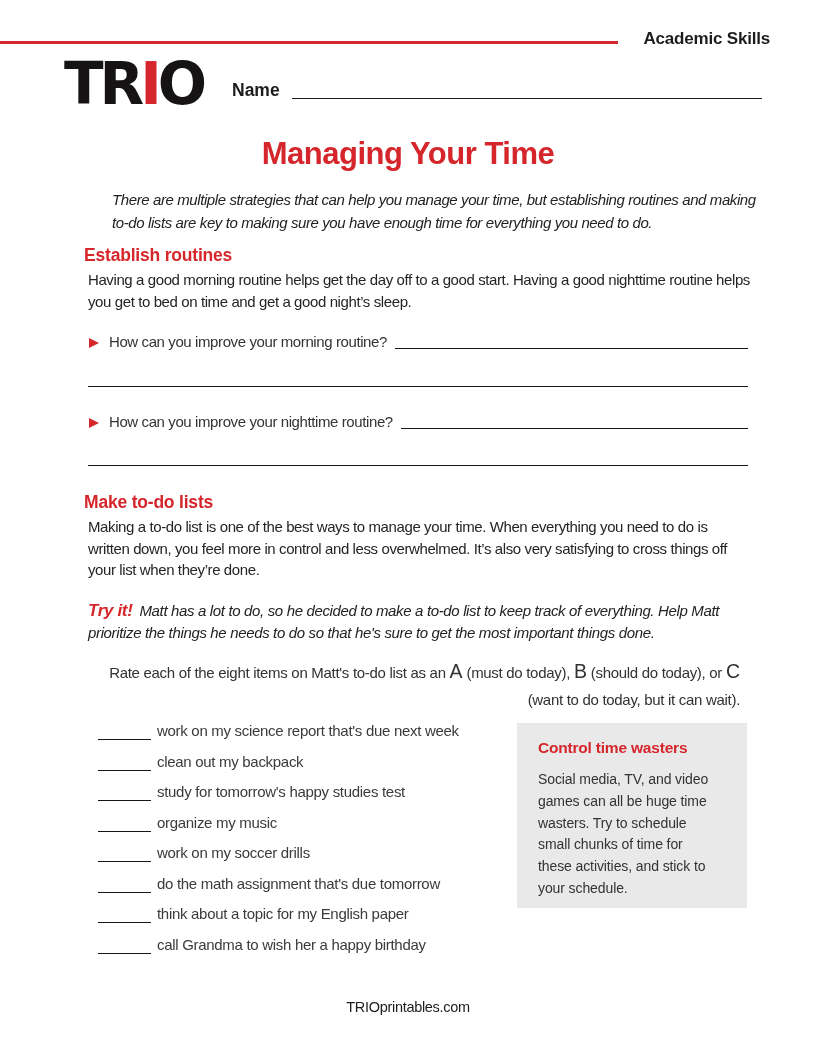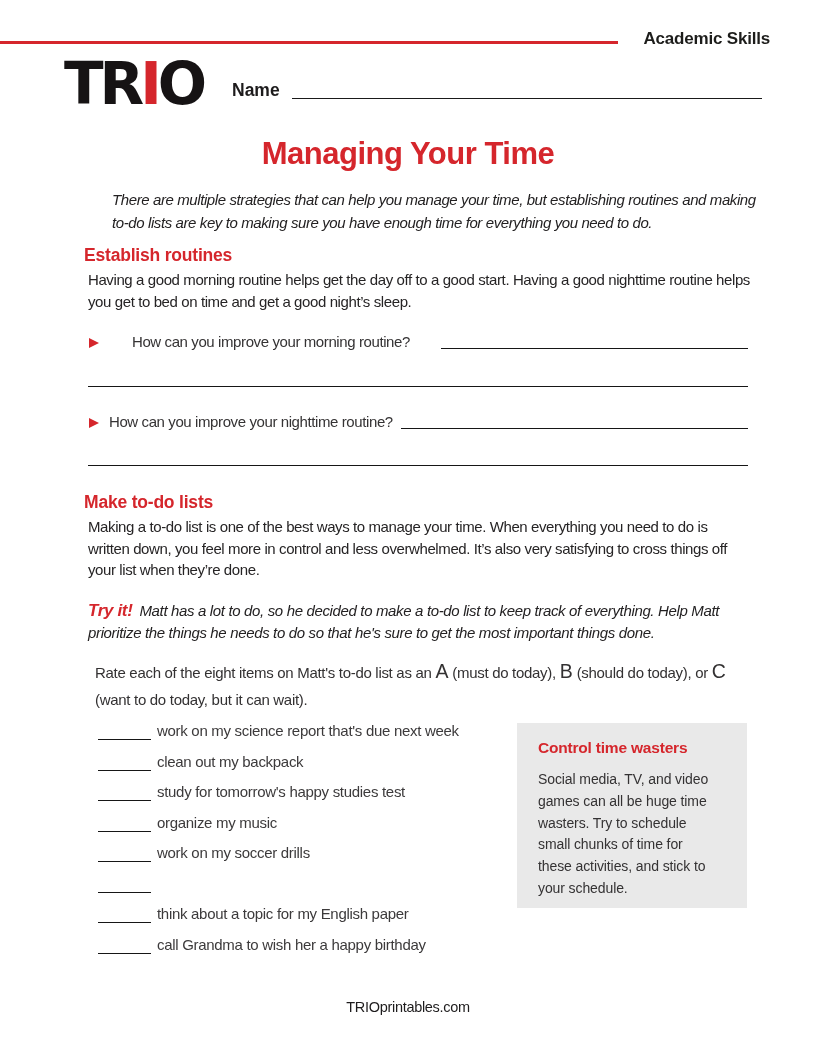--- a/index.html
+++ b/index.html
@@ -19,30 +19,30 @@
   .title{position:absolute;left:0;top:136px;width:816px;text-align:center;font-size:31px;font-weight:bold;color:#d5262c;letter-spacing:-0.5px;}
   .intro{position:absolute;left:88px;top:188px;width:648px;font-size:15px;font-style:italic;line-height:23px;color:#232122;letter-spacing:-0.4px;margin-left:24px;}
   
   .h-red{position:absolute;left:84px;font-size:17.5px;font-weight:bold;color:#d5262c;letter-spacing:-0.2px;}
   .h1{top:245px;} .h2{top:492px;}
   
   .body{position:absolute;left:88px;font-size:15px;line-height:21.5px;color:#262425;letter-spacing:-0.4px;}
   .b1{top:269px;width:662px;} .b2{top:516px;width:664px;}
   
   .q-row{position:absolute;left:88px;width:660px;display:flex;align-items:flex-end;}
-  .q1{top:331px;gap:23px;} .q2{top:411px;}
+  .q1{top:331px;} .q2{top:411px;}
   .tri{width:0;height:0;border-left:10px solid #d5262c;border-top:5.5px solid transparent;border-bottom:5.5px solid transparent;margin:0 10px 4px 1px;}
   .q-text{font-size:15px;color:#353334;line-height:21px;letter-spacing:-0.4px;white-space:nowrap;}
   .q-line{flex:1;border-bottom:1.5px solid #161616;margin-left:8px;margin-bottom:3px;}
   .ans-line{position:absolute;left:88px;width:660px;height:0;border-top:1.5px solid #161616;}
   .a1{top:386px;} .a2{top:465px;}
   
   .tryit{position:absolute;left:88px;top:600px;width:672px;font-size:15px;font-style:italic;line-height:22px;color:#232122;letter-spacing:-0.35px;}
   .tryit .label{color:#d5262c;font-weight:bold;font-size:17px;margin-right:7px;}
-  .rate{position:absolute;left:95px;top:658px;width:645px;font-size:15px;line-height:27px;color:#333132;letter-spacing:-0.3px;}
+  .rate{position:absolute;left:95px;top:658px;width:645px;font-size:15px;line-height:27px;color:#333132;letter-spacing:-0.3px;text-align:right;}
   .rate .grade{font-size:19.5px;letter-spacing:0;}
   
   .todo{position:absolute;left:98px;top:716px;width:420px;}
   .todo-row{height:30.5px;line-height:30.5px;white-space:nowrap;}
   .blank{display:inline-block;width:53px;height:18px;border-bottom:1.4px solid #161616;vertical-align:-4px;margin-right:6px;}
   .todo-text{font-size:15px;color:#3c3a3b;letter-spacing:-0.3px;}
   
   .callout{position:absolute;left:517px;top:723px;width:230px;height:185px;background:#e9e9e9;box-sizing:border-box;padding:16px 0 0 21px;}
   .callout-h{font-size:15.5px;font-weight:bold;color:#d5262c;margin-bottom:12px;letter-spacing:-0.2px;}
   .callout-b{width:181px;font-size:14px;line-height:21.8px;color:#343233;letter-spacing:-0.1px;}
@@ -90,21 +90,21 @@
   <div class="tryit"><span class="label">Try it!</span><span>Matt has a lot to do, so he decided to make a to-do list to keep track of everything. Help Matt prioritize the things he needs to do so that he's sure to get the most important things done.</span></div>
 
   <div class="rate"><span>Rate each of the eight items on Matt's to-do list as an </span><span class="grade">A</span><span> (must do today), </span><span class="grade">B</span><span> (should do today), or </span><span class="grade">C</span><span> (want to do today, but it can wait).</span></div>
 
   <div class="todo">
     <div class="todo-row"><span class="blank"></span><span class="todo-text">work on my science report that's due next week</span></div>
     <div class="todo-row"><span class="blank"></span><span class="todo-text">clean out my backpack</span></div>
     <div class="todo-row"><span class="blank"></span><span class="todo-text">study for tomorrow's happy studies test</span></div>
     <div class="todo-row"><span class="blank"></span><span class="todo-text">organize my music</span></div>
     <div class="todo-row"><span class="blank"></span><span class="todo-text">work on my soccer drills</span></div>
-    <div class="todo-row"><span class="blank"></span></div>
+    <div class="todo-row"><span class="blank"></span><span class="todo-text">do the math assignment that's due tomorrow</span></div>
     <div class="todo-row"><span class="blank"></span><span class="todo-text">think about a topic for my English paper</span></div>
     <div class="todo-row"><span class="blank"></span><span class="todo-text">call Grandma to wish her a happy birthday</span></div>
   </div>
 
   <div class="callout">
     <div class="callout-h">Control time wasters</div>
     <div class="callout-b">Social media, TV, and video games can all be huge time wasters. Try to schedule small chunks of time for these activities, and stick to your schedule.</div>
   </div>
 
   <div class="footer">TRIOprintables.com</div>

